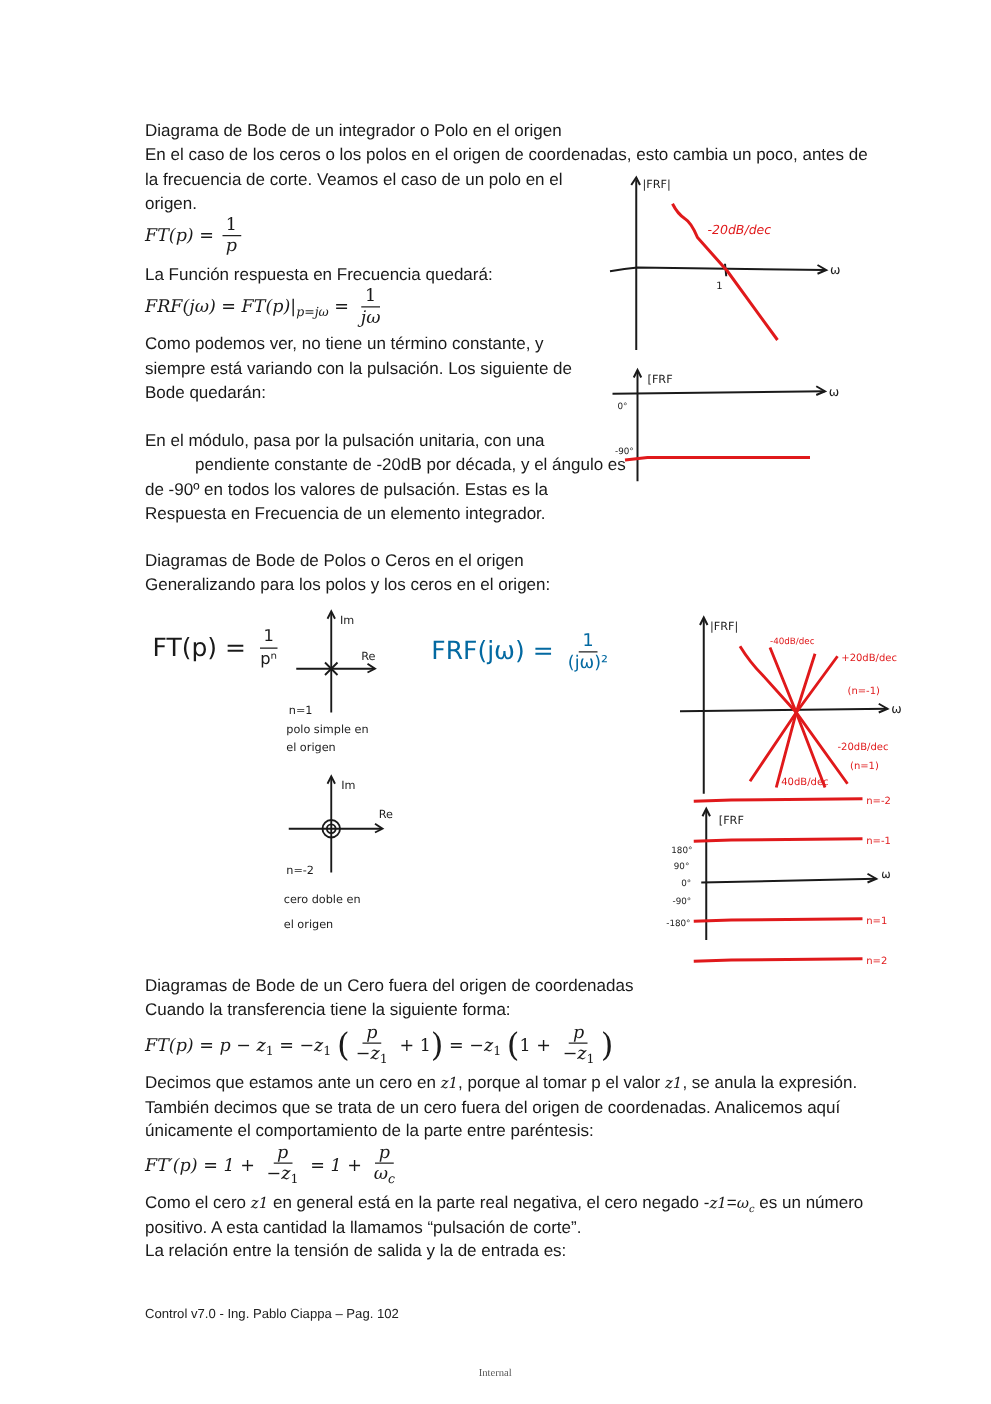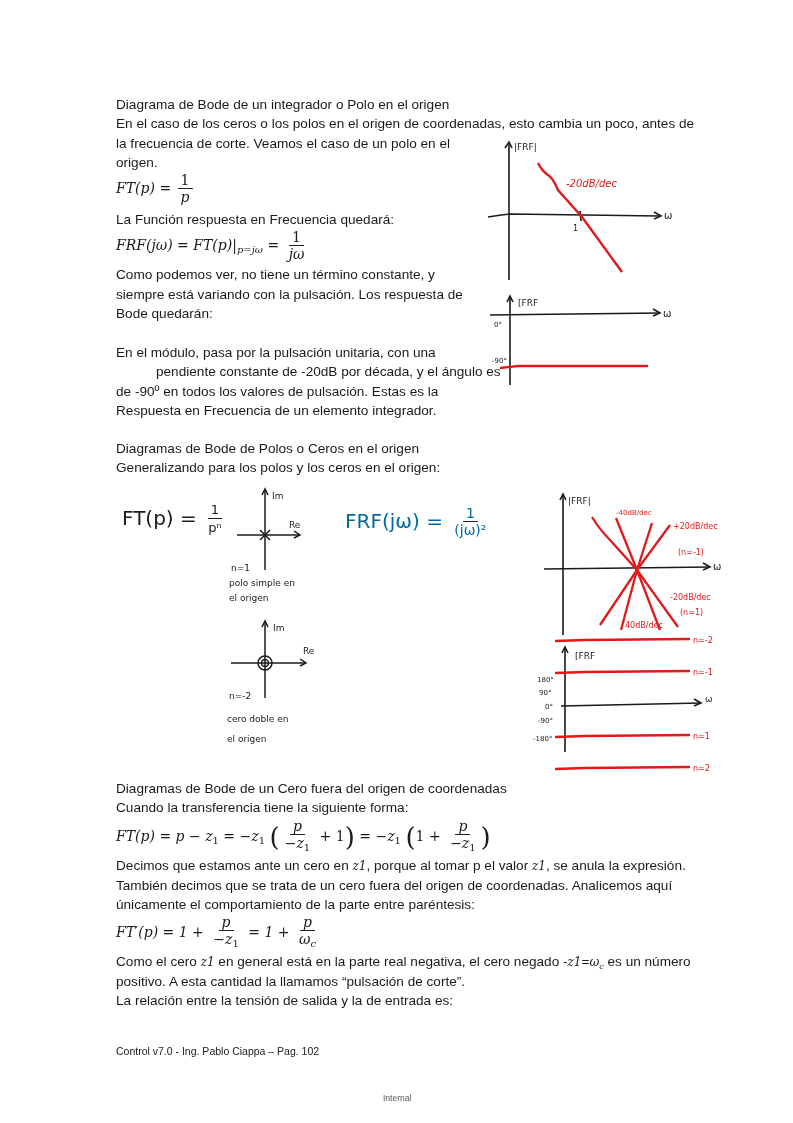--- a/index.html
+++ b/index.html
@@ -13,21 +13,21 @@
   .math .up { font-style: normal; }
   .frac { display: inline-flex; flex-direction: column; align-items: center; vertical-align: middle; margin: 0 2px; }
   .frac .num { border-bottom: 1px solid #222; padding: 0 3px; line-height: 16px; }
   .frac .den { padding: 0 3px; line-height: 17px; }
   .big { font-size: 26px; font-style: normal; vertical-align: middle; line-height: 20px; font-weight: lighter; }
   .sub { font-size: 10px; vertical-align: -3px; }
   .z { font-family: "DejaVu Serif", serif; font-style: italic; font-size: 12px; margin-top: 16px; }
   svg { position: absolute; overflow: visible; }
   .hand { font-family: "DejaVu Sans", sans-serif; }
   .footer { font-size: 10.5px; color: #222; }
-  .internal { font-size: 8.5px; color: #555; }
+  .internal { font-size: 8.5px; color: #555; font-family: Liberation Serif, serif; }
 </style>
 </head>
 <body>
 
 <div class="abs txt h" style="left:116px;top:95px;">Diagrama de Bode de un integrador o Polo en el origen</div>
 <div class="abs txt" style="left:116px;top:114px;">En el caso de los ceros o los polos en el origen de coordenadas, esto cambia un poco, antes de</div>
 <div class="abs txt" style="left:116px;top:134px;">la frecuencia de corte. Veamos el caso de un polo en el</div>
 <div class="abs txt" style="left:116px;top:153px;">origen.</div>
 
 <div class="abs math" style="left:116px;top:172px;">
@@ -42,21 +42,21 @@
 
 <div class="abs math" style="left:116px;top:229px;">
   <span>FRF(jω) = FT(p)|</span><span class="sub">p=jω</span><span> =</span>
   <span class="frac">
       <span class="num up">1</span>
       <span class="den">jω</span>
     </span>
 </div>
 
 <div class="abs txt" style="left:116px;top:265px;">Como podemos ver, no tiene un término constante, y</div>
-<div class="abs txt" style="left:116px;top:285px;">siempre está variando con la pulsación. Los respuesta de</div>
+<div class="abs txt" style="left:116px;top:285px;">siempre está variando con la pulsación. Los siguiente de</div>
 <div class="abs txt" style="left:116px;top:304px;">Bode quedarán:</div>
 
 <div class="abs txt" style="left:116px;top:343px;">En el módulo, pasa por la pulsación unitaria, con una</div>
 <div class="abs txt" style="left:116px;top:362px;padding-left:40px;">pendiente constante de -20dB por década, y el ángulo es</div>
 <div class="abs txt" style="left:116px;top:382px;">de -90º en todos los valores de pulsación. Estas es la</div>
 <div class="abs txt" style="left:116px;top:401px;">Respuesta en Frecuencia de un elemento integrador.</div>
 
 <svg style="left:470px;top:135px;" width="200" height="145">
   <g stroke="#1a1a1a" stroke-width="1.6" fill="none">
     <path d="M39 9 L39 145"></path>

